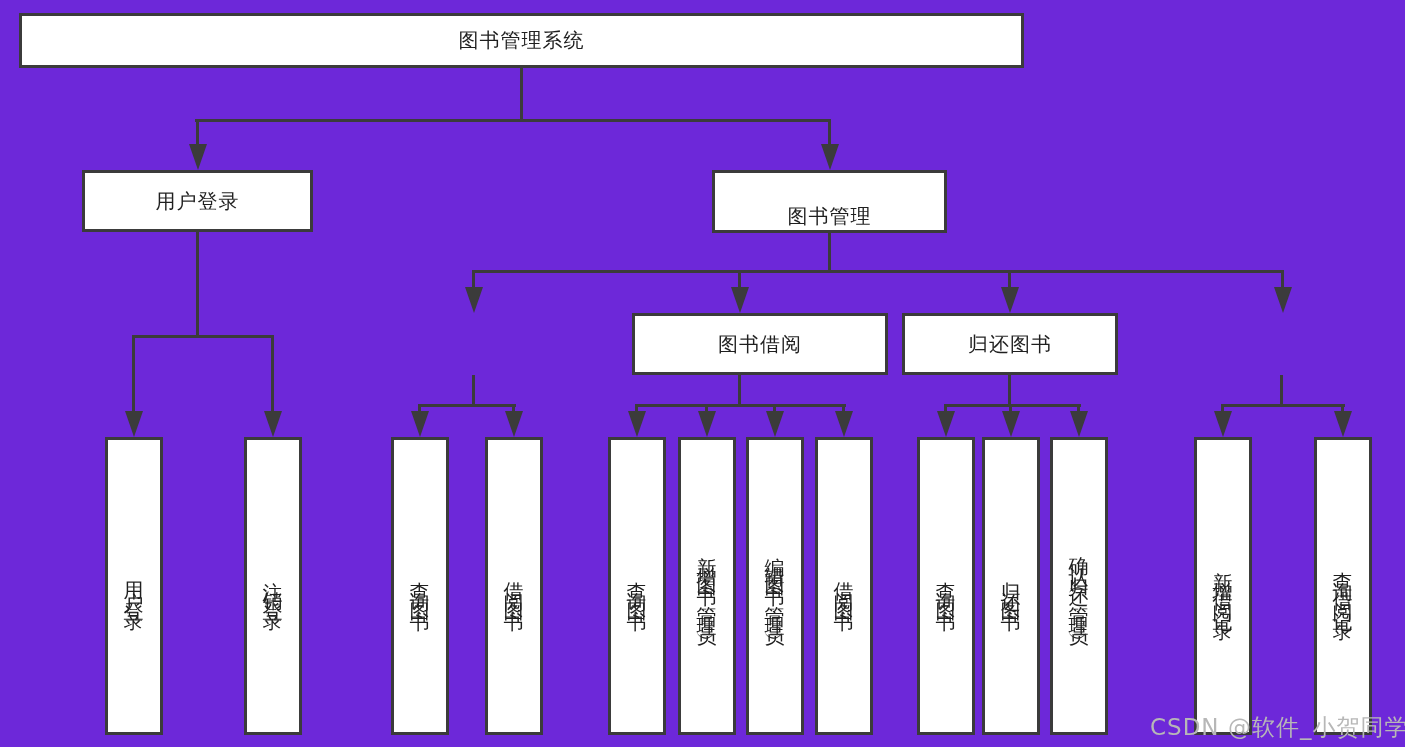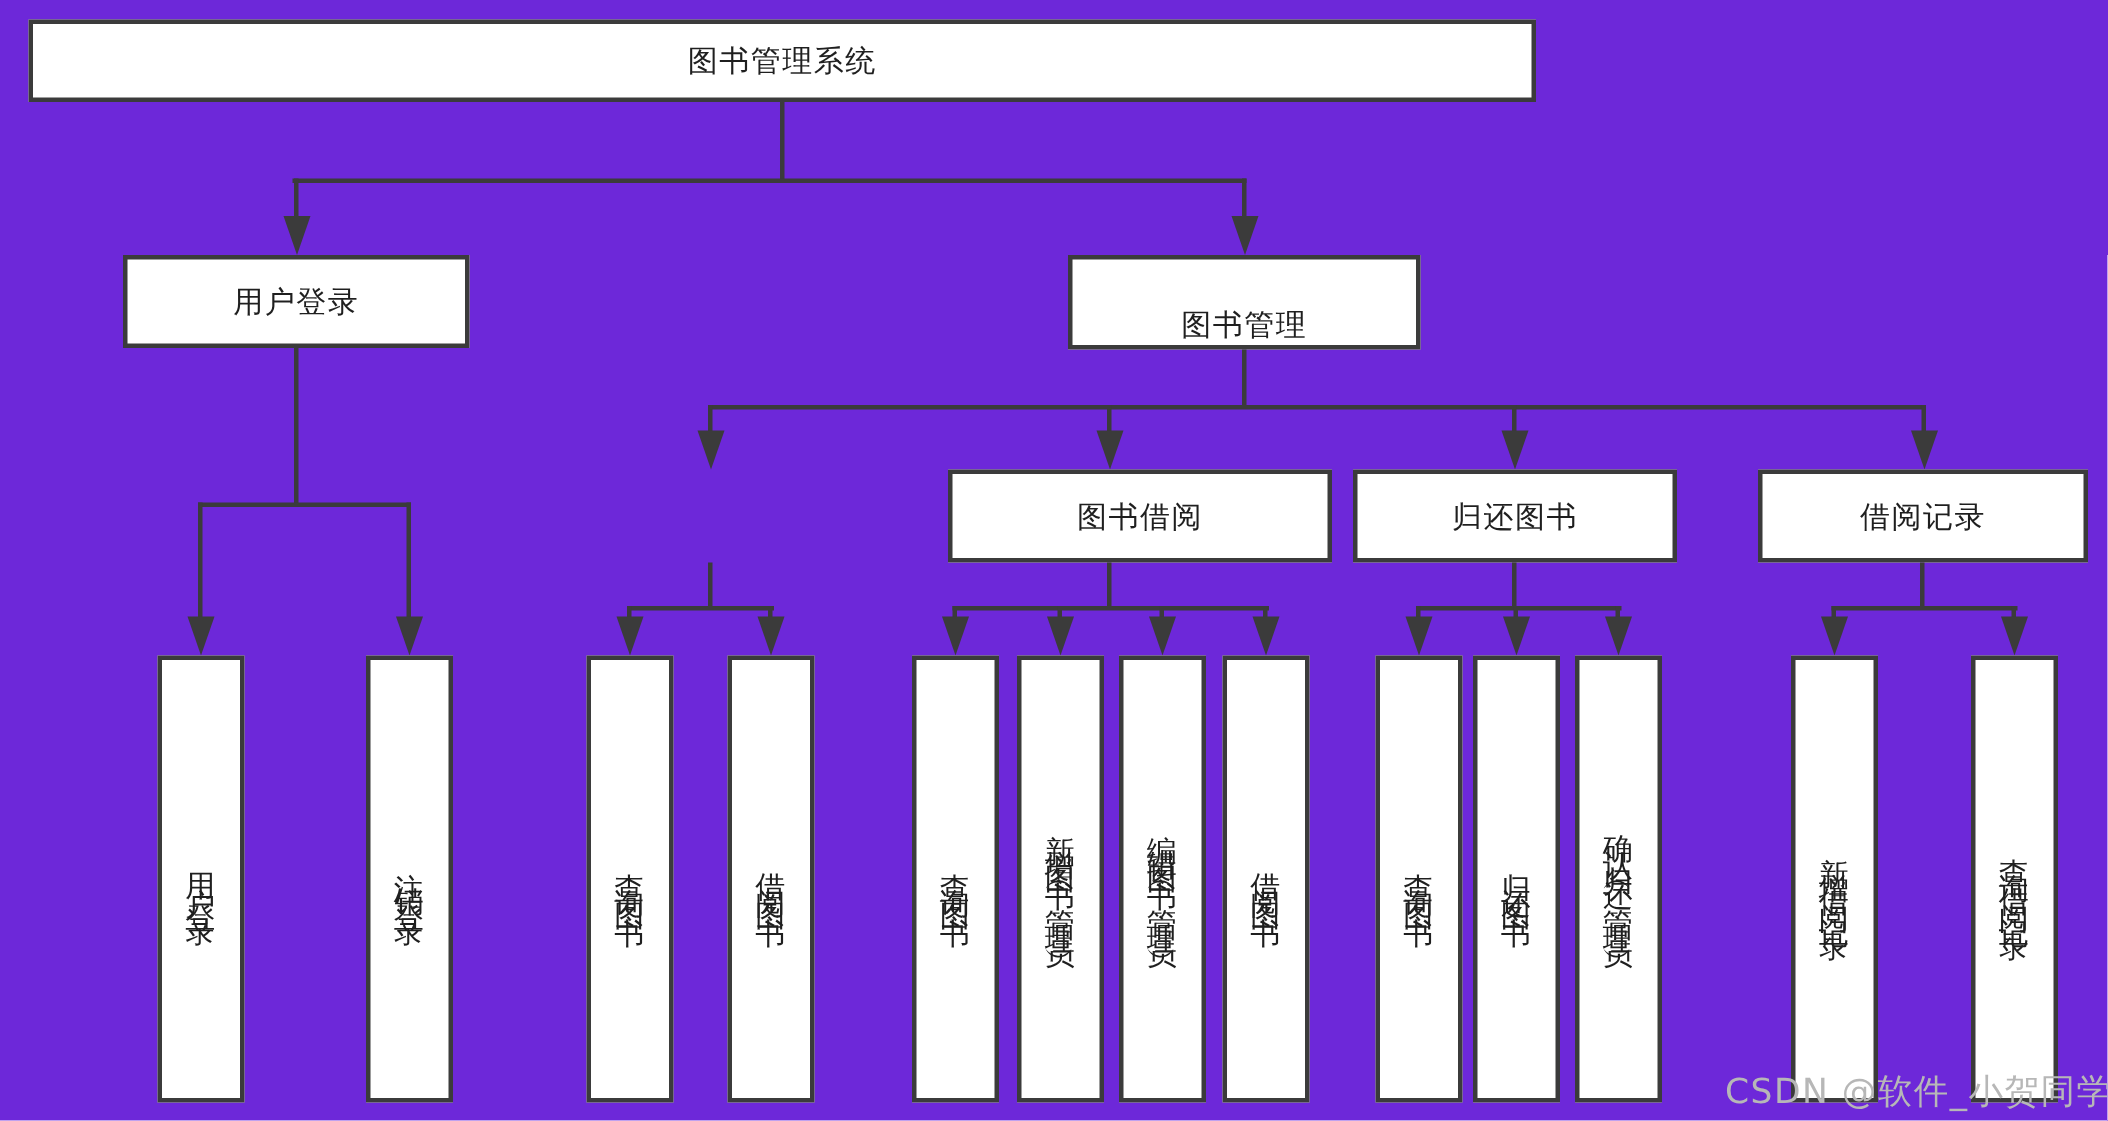--- a/index.html
+++ b/index.html
@@ -68,23 +68,20 @@
   <div class="vline" style="left:1008px;top:270px;height:19px;"></div>
   <div class="arrow" style="left:1001px;top:287px;"></div>
   <div class="vline" style="left:1281px;top:270px;height:19px;"></div>
   <div class="arrow" style="left:1274px;top:287px;"></div>
 
   <div class="box" style="left:632px;top:313px;width:256px;height:62px;">
     <span>图书借阅</span>
   </div>
   <div class="box" style="left:902px;top:313px;width:216px;height:62px;">
     <span>归还图书</span>
-  </div>
-  <div class="box" style="left:1172px;top:313px;width:220px;height:62px;">
-    <span>借阅记录</span>
   </div>
 
   <div class="vline" style="left:472px;top:375px;height:31px;"></div>
   <div class="hline" style="left:418px;top:404px;width:98px;"></div>
   <div class="vline" style="left:418px;top:404px;height:9px;"></div>
   <div class="arrow" style="left:411px;top:411px;"></div>
   <div class="vline" style="left:512px;top:404px;height:9px;"></div>
   <div class="arrow" style="left:505px;top:411px;"></div>
 
   <div class="vline" style="left:738px;top:375px;height:31px;"></div>

